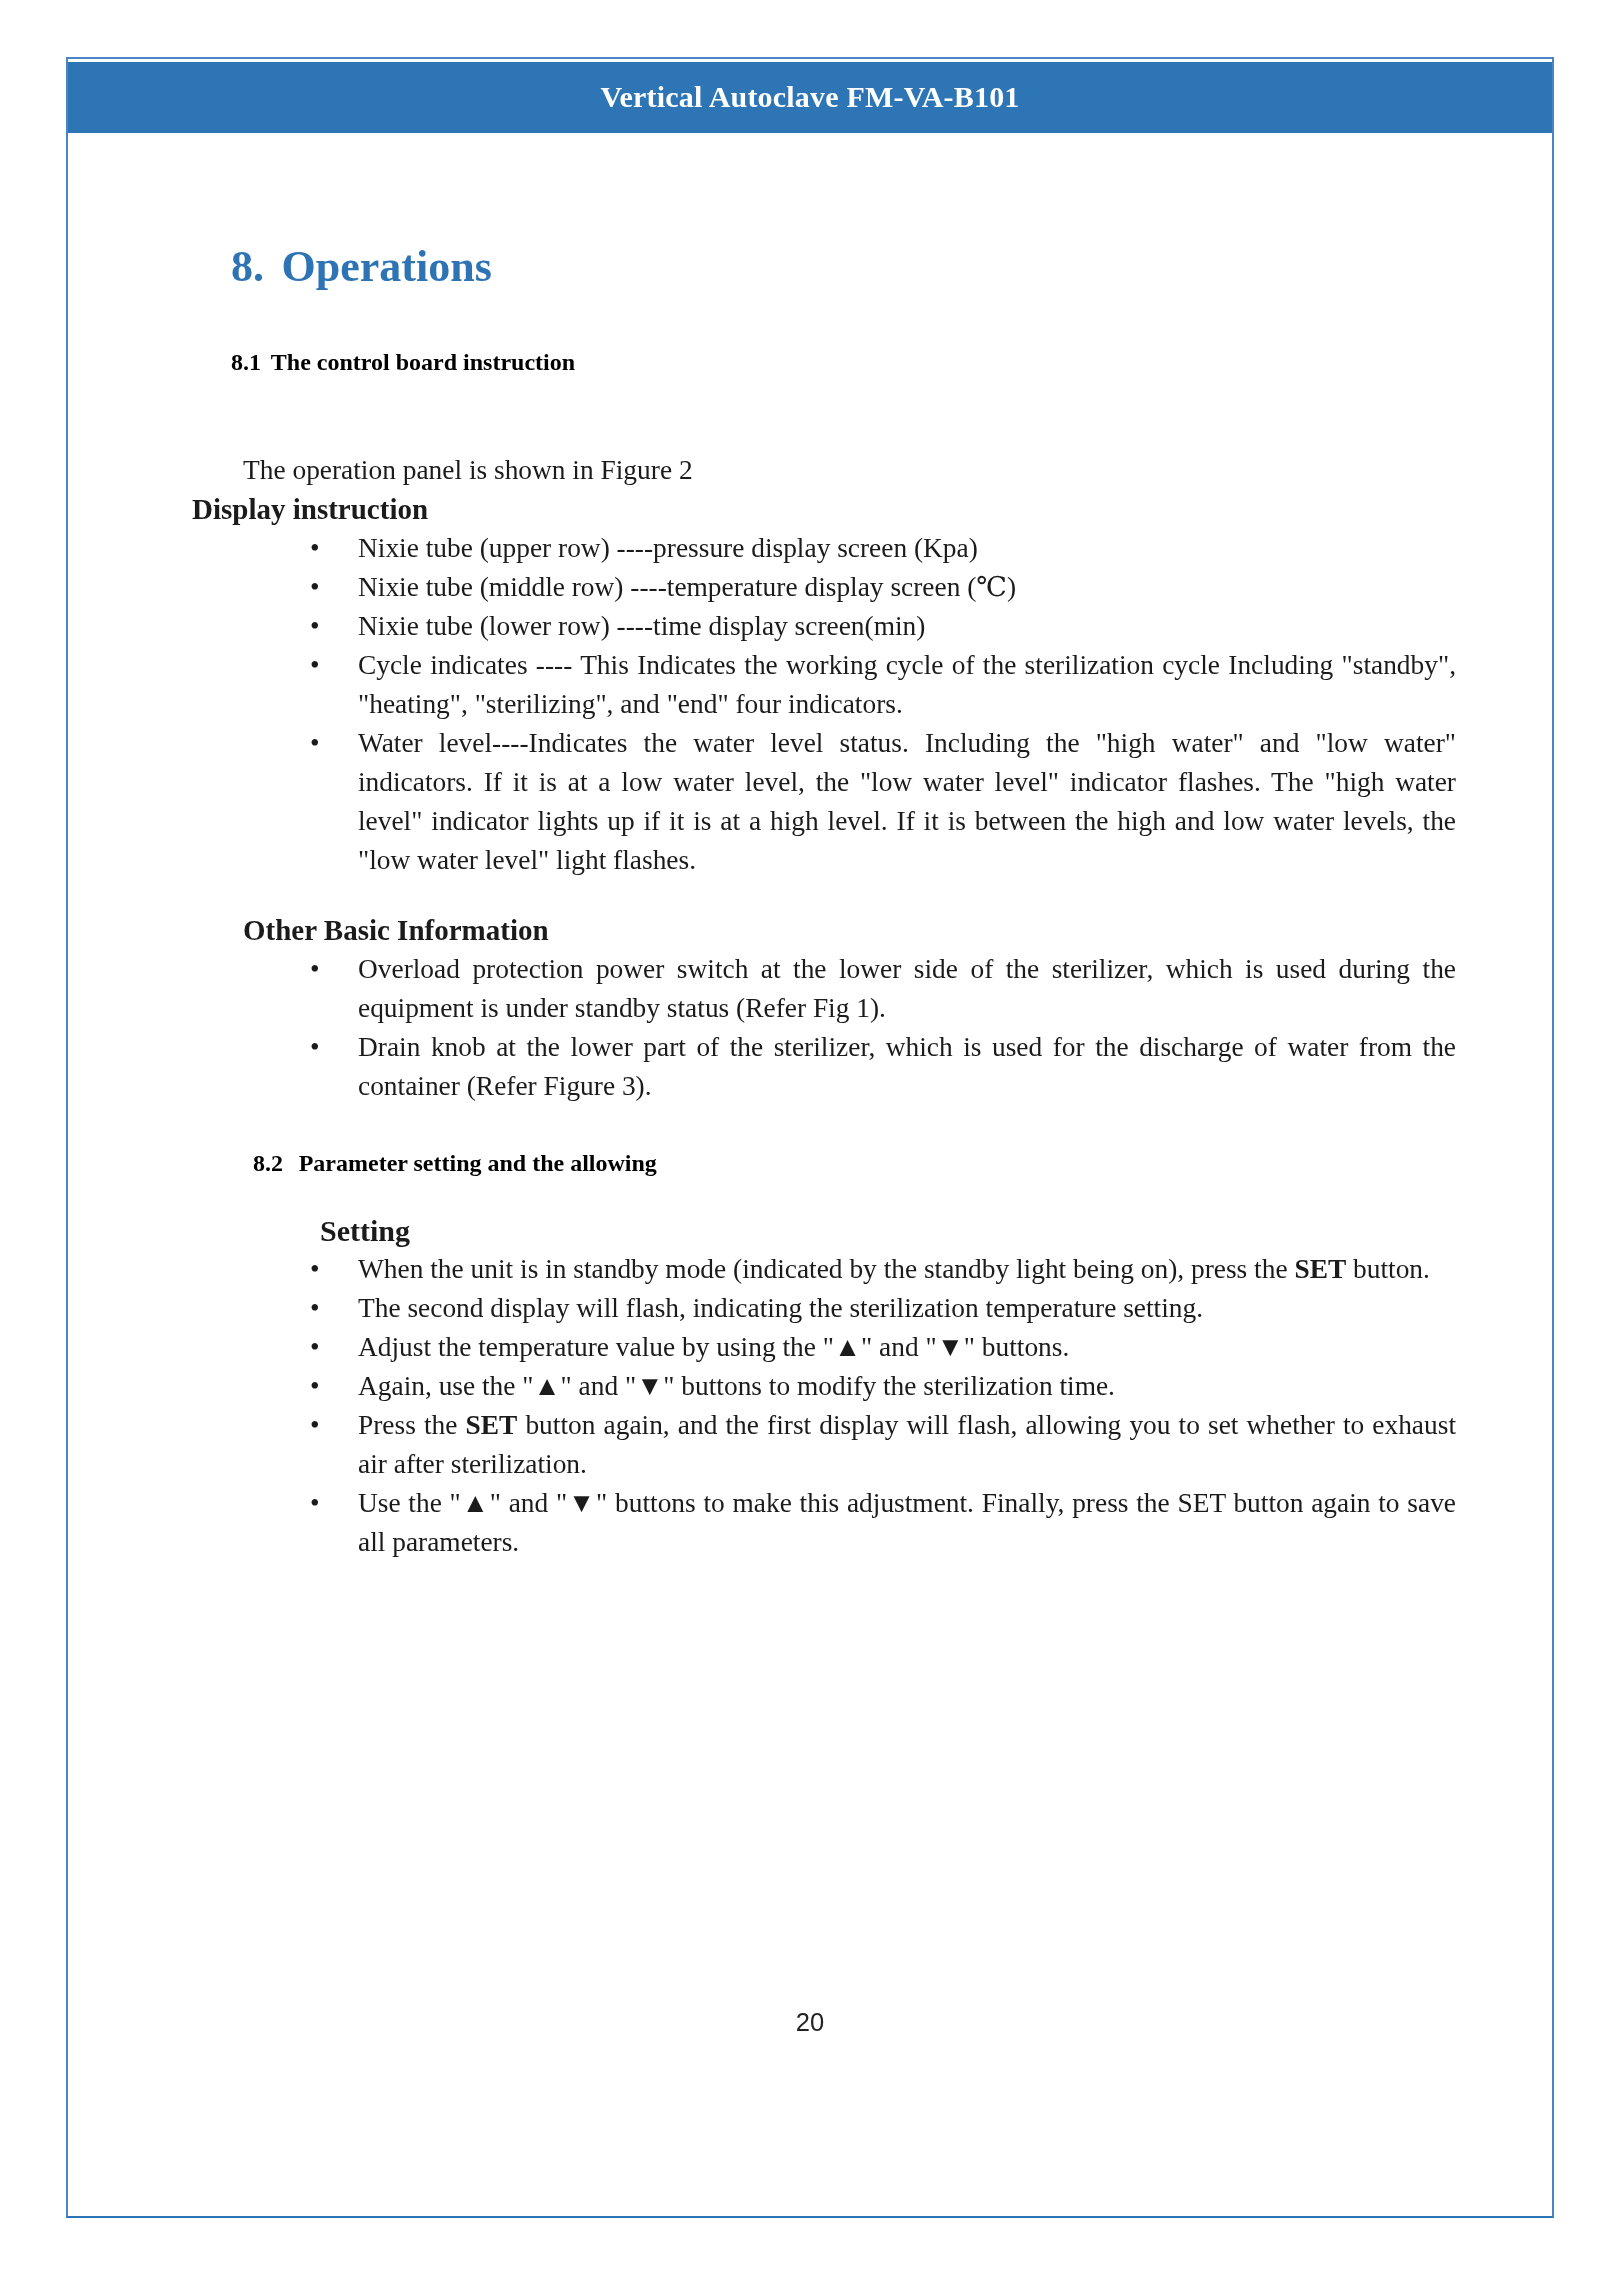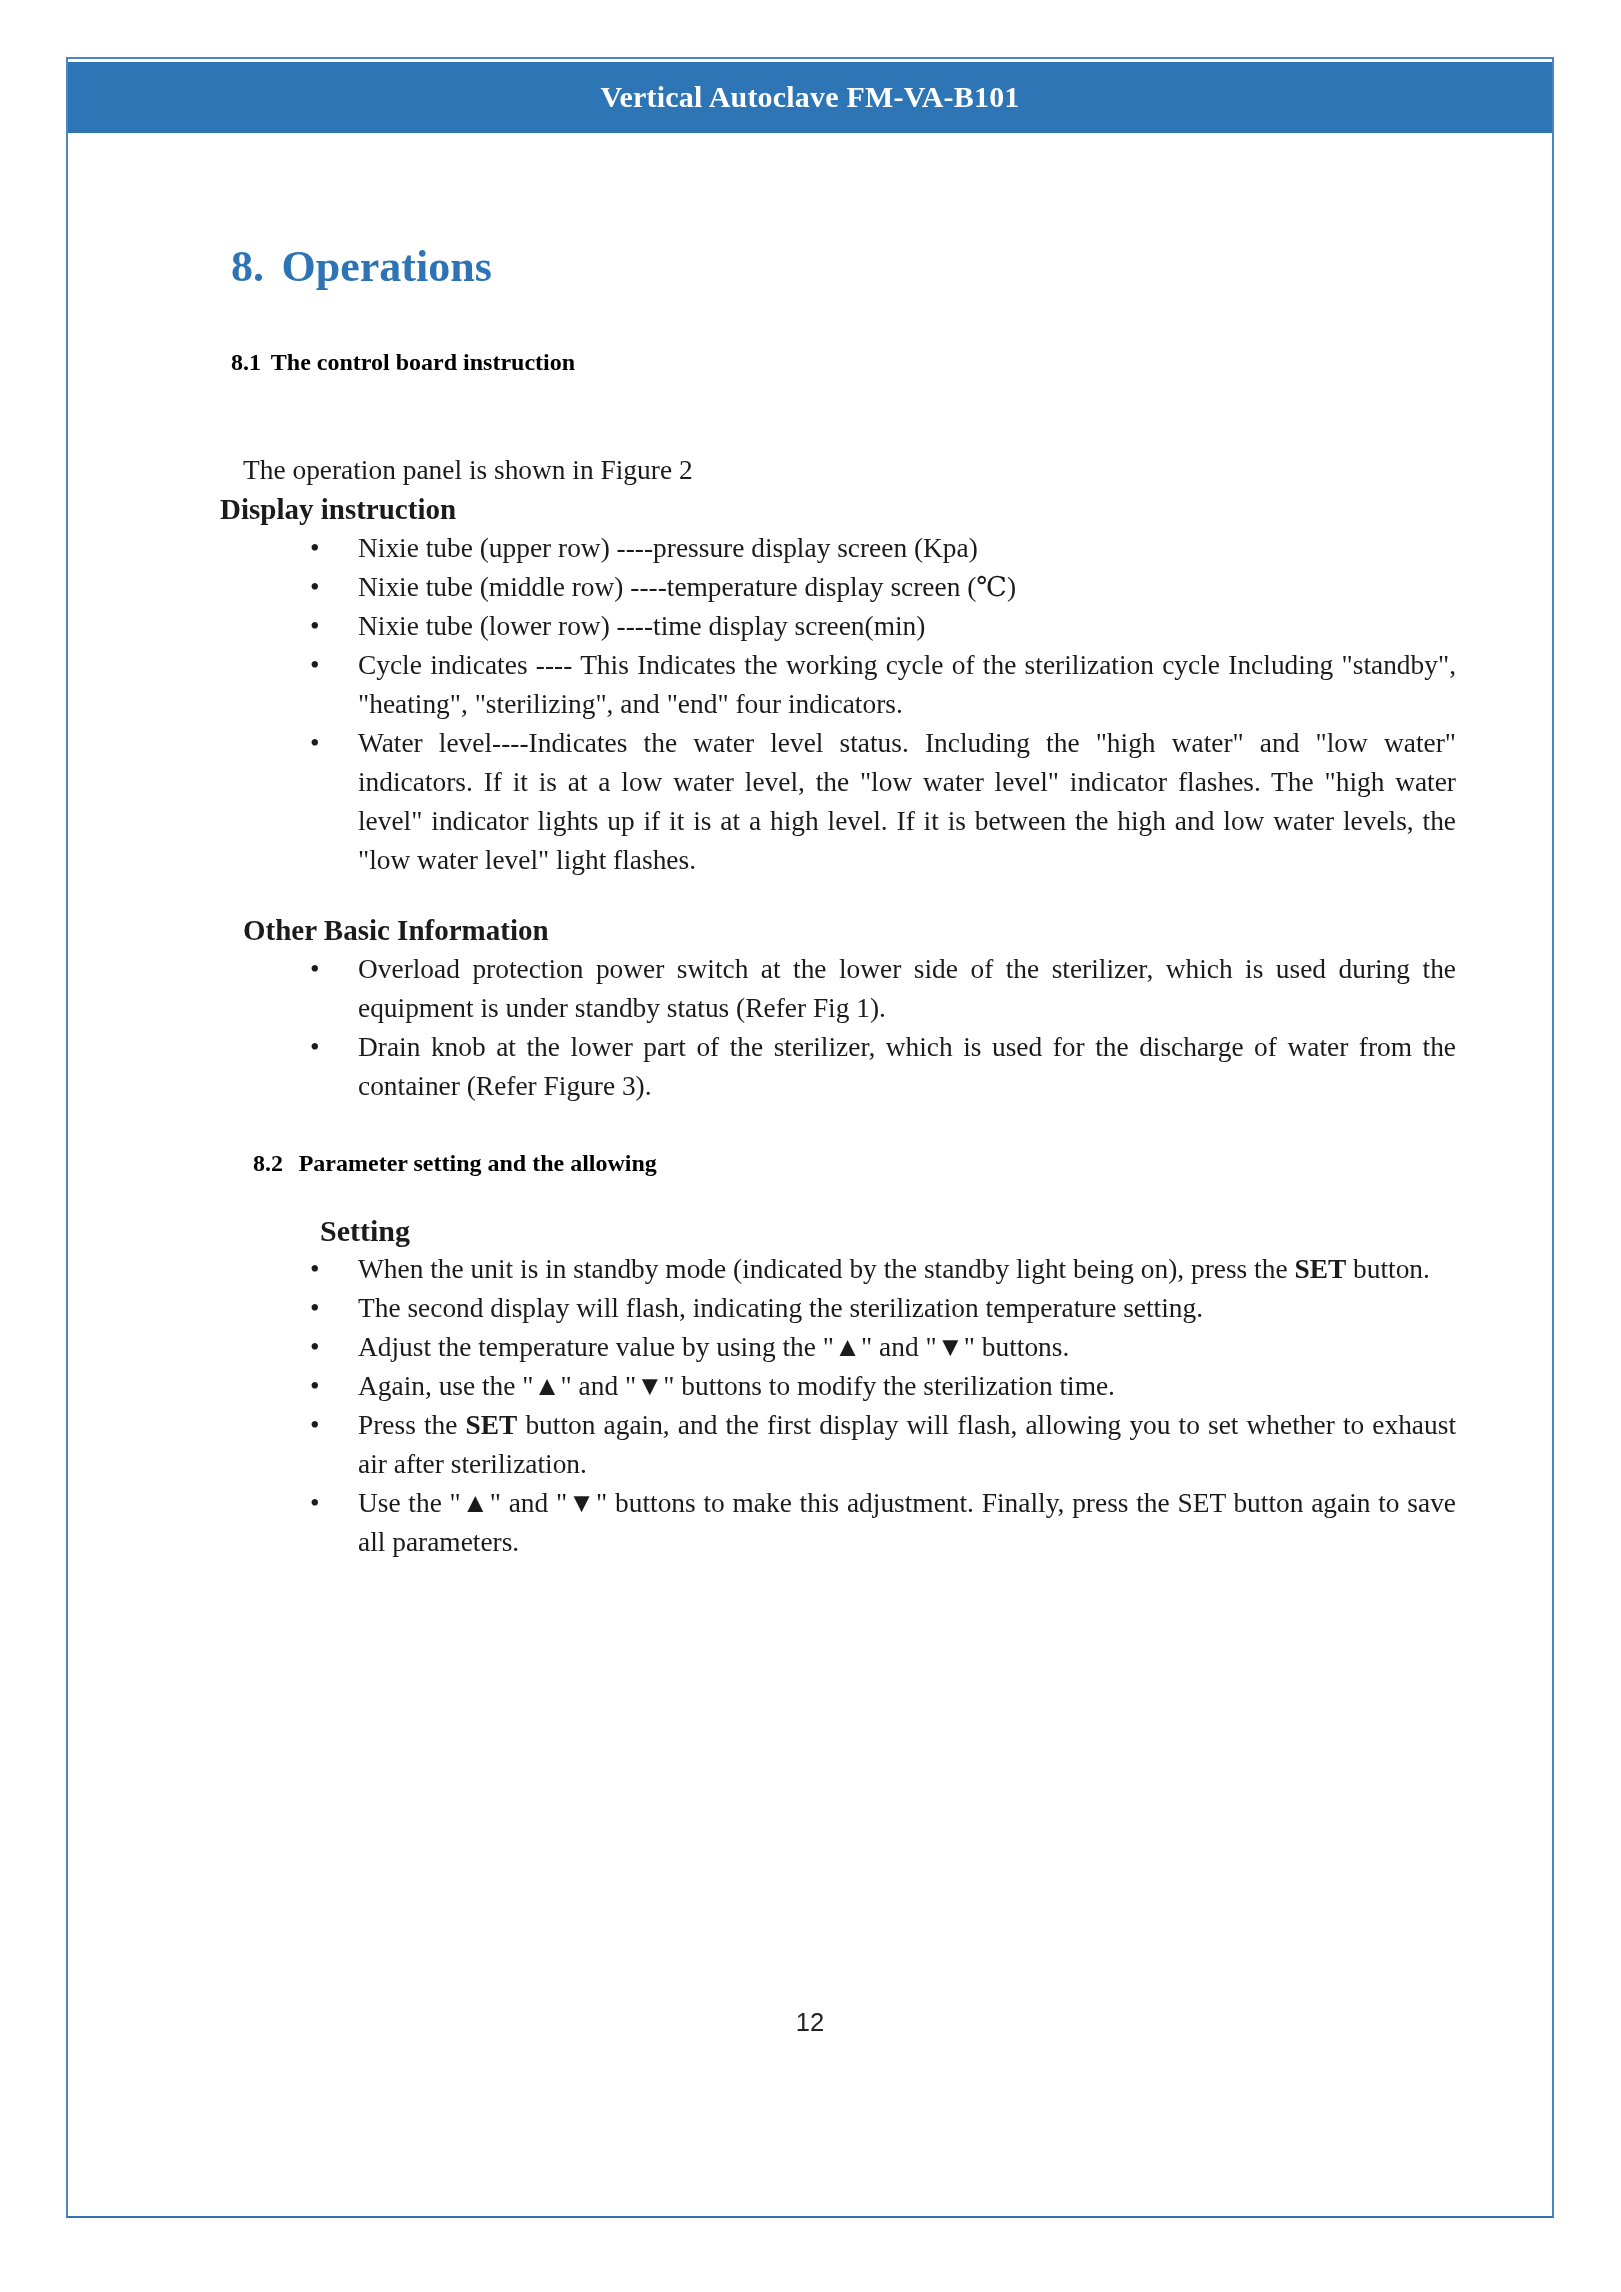--- a/index.html
+++ b/index.html
@@ -29,21 +29,21 @@
     color:var(--accent,#2e74b5);
   }
   .main-heading .num { margin-right:17.6px; }
   .sub-heading { font-size:24px; line-height:39px; font-weight:bold; color:#000000; }
   .h81 { margin:53px 0 0 131px; }
   .h81 .num { margin-right:9.8px; }
   .h82 { margin:38px 0 0 153px; }
   .h82 .num { margin-right:15.7px; }
   .intro { margin:69px 0 0 143px; }
   .bold-label { font-weight:bold; font-size:29px; }
-  .display-label { margin-left:120px; }
+  .display-label { margin-left:92px; }
   .other-label { margin:31px 0 0 143px; }
   .setting-label { margin-left:220px; font-size:30px;margin-top:28px; }
   ul.bullets {
     list-style:none; margin-left:258px; width:1098px;
   }
   ul.bullets li { position:relative; line-height:39px; }
   ul.bullets li::before {
     content:"\2022"; position:absolute; left:-48px; top:0;
     font-size:27.4px;
   }
@@ -102,16 +102,16 @@
         <li class="justify"><span>When the unit is in standby mode (indicated by the standby light being on), press the </span><b>SET</b><span> button.</span></li>
         <li><span>The second display will flash, indicating the sterilization temperature setting.</span></li>
         <li><span>Adjust the temperature value by using the "▲" and "▼" buttons.</span></li>
         <li><span>Again, use the "▲" and "▼" buttons to modify the sterilization time.</span></li>
         <li class="justify"><span>Press the </span><b>SET</b><span> button again, and the first display will flash, allowing you to set whether to exhaust air after sterilization.</span></li>
         <li class="justify"><span>Use the "▲" and "▼" buttons to make this adjustment. Finally, press the SET button again to save all parameters.</span></li>
       </ul>
 
   </div>
 
-  <div class="page-number">12</div>
+  <div class="page-number">20</div>
 
 </div>
 
 
 </body></html>

